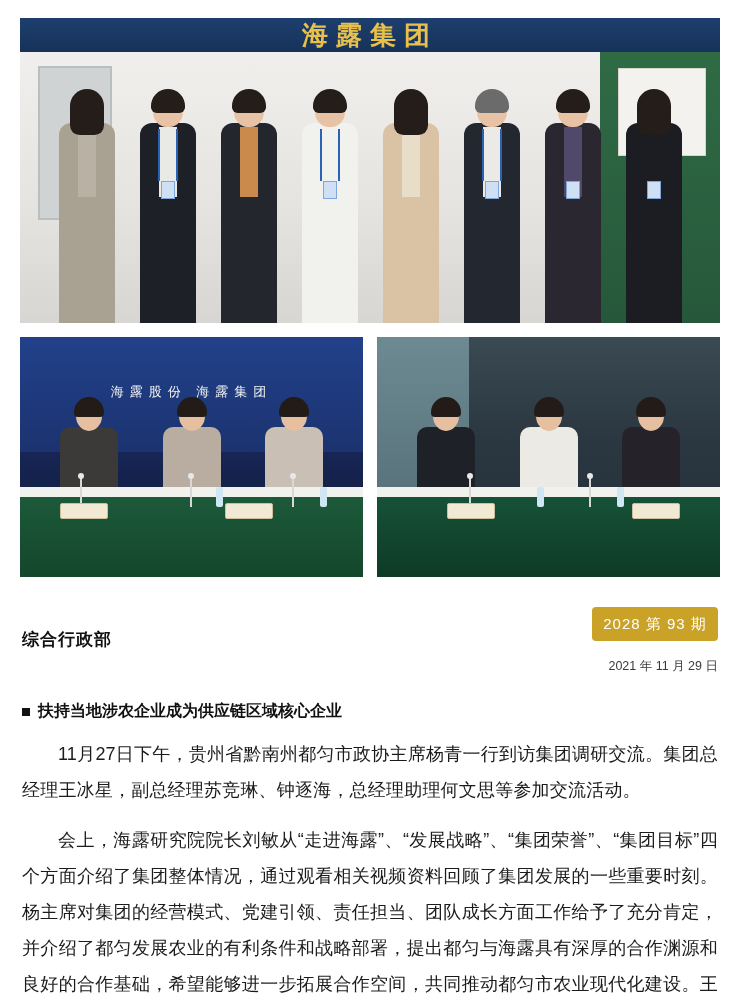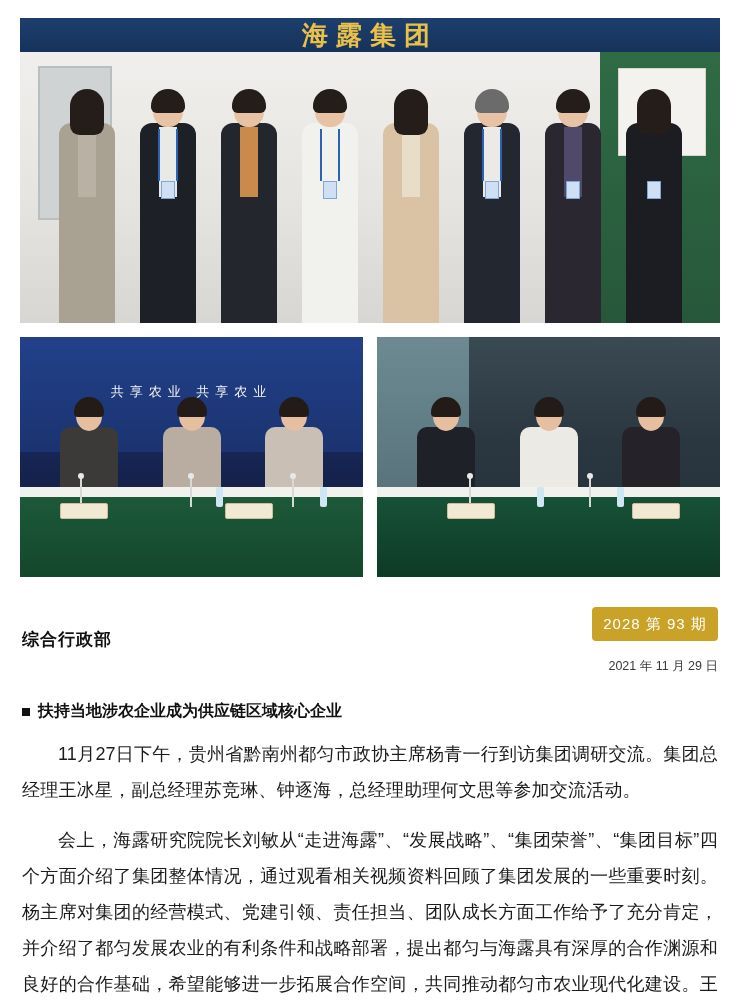--- a/index.html
+++ b/index.html
@@ -381,21 +381,21 @@
           <div class="p-body" style="background:#1b1d22;"></div>
           <div class="p-badge"></div>
         </div>
       </div>
     </div>
 
     <div class="photo-row">
 
       <div class="photo photo-sub">
         <div class="mt-bg"></div>
-        <div class="mt-screen">共享农业   共享农业</div>
+        <div class="mt-screen">海露股份   海露集团</div>
         <div class="seated">
           <div class="s-person">
             <div class="s-head"></div>
             <div class="s-hair"></div>
             <div class="s-body" style="background:#3b3a38;"></div>
           </div>
           <div class="s-person">
             <div class="s-head"></div>
             <div class="s-hair"></div>
             <div class="s-body" style="background:#b8ada0;"></div>

